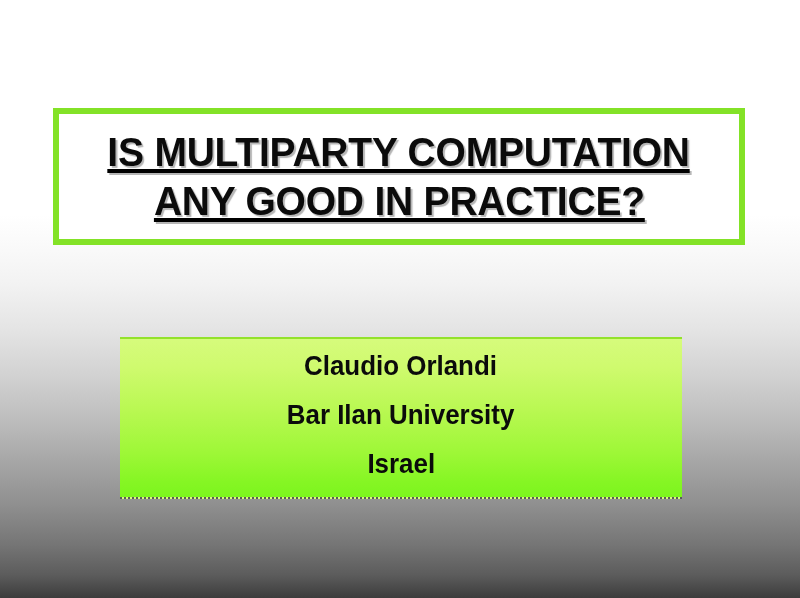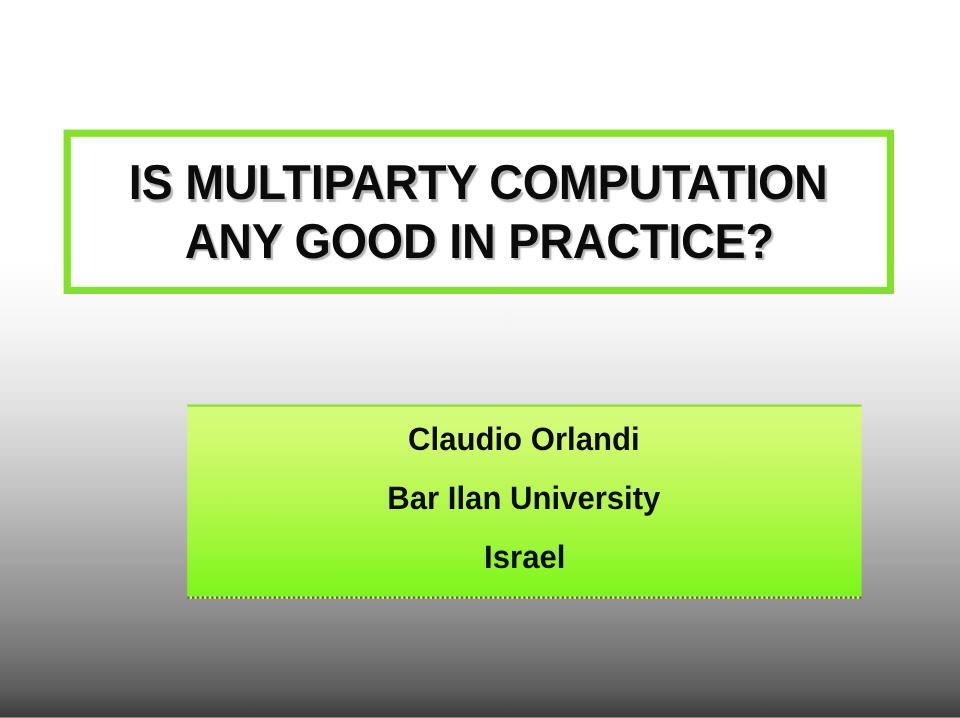--- a/index.html
+++ b/index.html
@@ -43,20 +43,21 @@
     top: 108px;
     width: 692px;
     height: 137px;
     box-sizing: border-box;
     background: #ffffff;
     border: 6px solid #83E227;
     display: flex;
     flex-direction: column;
     align-items: center;
     justify-content: center;
+    text-decoration: underline;
   }
 
   .title-line {
     font-family: "Liberation Sans Narrow", "Liberation Sans", sans-serif;
     font-weight: bold;
     font-size: 41px;
     line-height: 1.18;
     letter-spacing: -0.2px;
     color: #0b0b0b;
     text-align: center;
@@ -75,21 +76,20 @@
     height: 162px;
     box-sizing: border-box;
     background: linear-gradient(to bottom, #D6FB7C 0%, #CFFA6E 18%, #B9F852 45%, #9EF737 72%, #86F624 90%, #7CF51D 100%);
     border-top: 2px solid #93E22C;
     border-bottom: 2px dotted #5a5a5a;
     display: flex;
     flex-direction: column;
     align-items: center;
     justify-content: center;
     padding-bottom: 6px;
-    margin-left: 36px;
   }
 
   .author-line {
     font-family: "Liberation Sans Narrow", "Liberation Sans", sans-serif;
     font-weight: bold;
     font-size: 27px;
     line-height: 1.0;
     color: #0b0b0b;
     text-align: center;
     white-space: nowrap;

